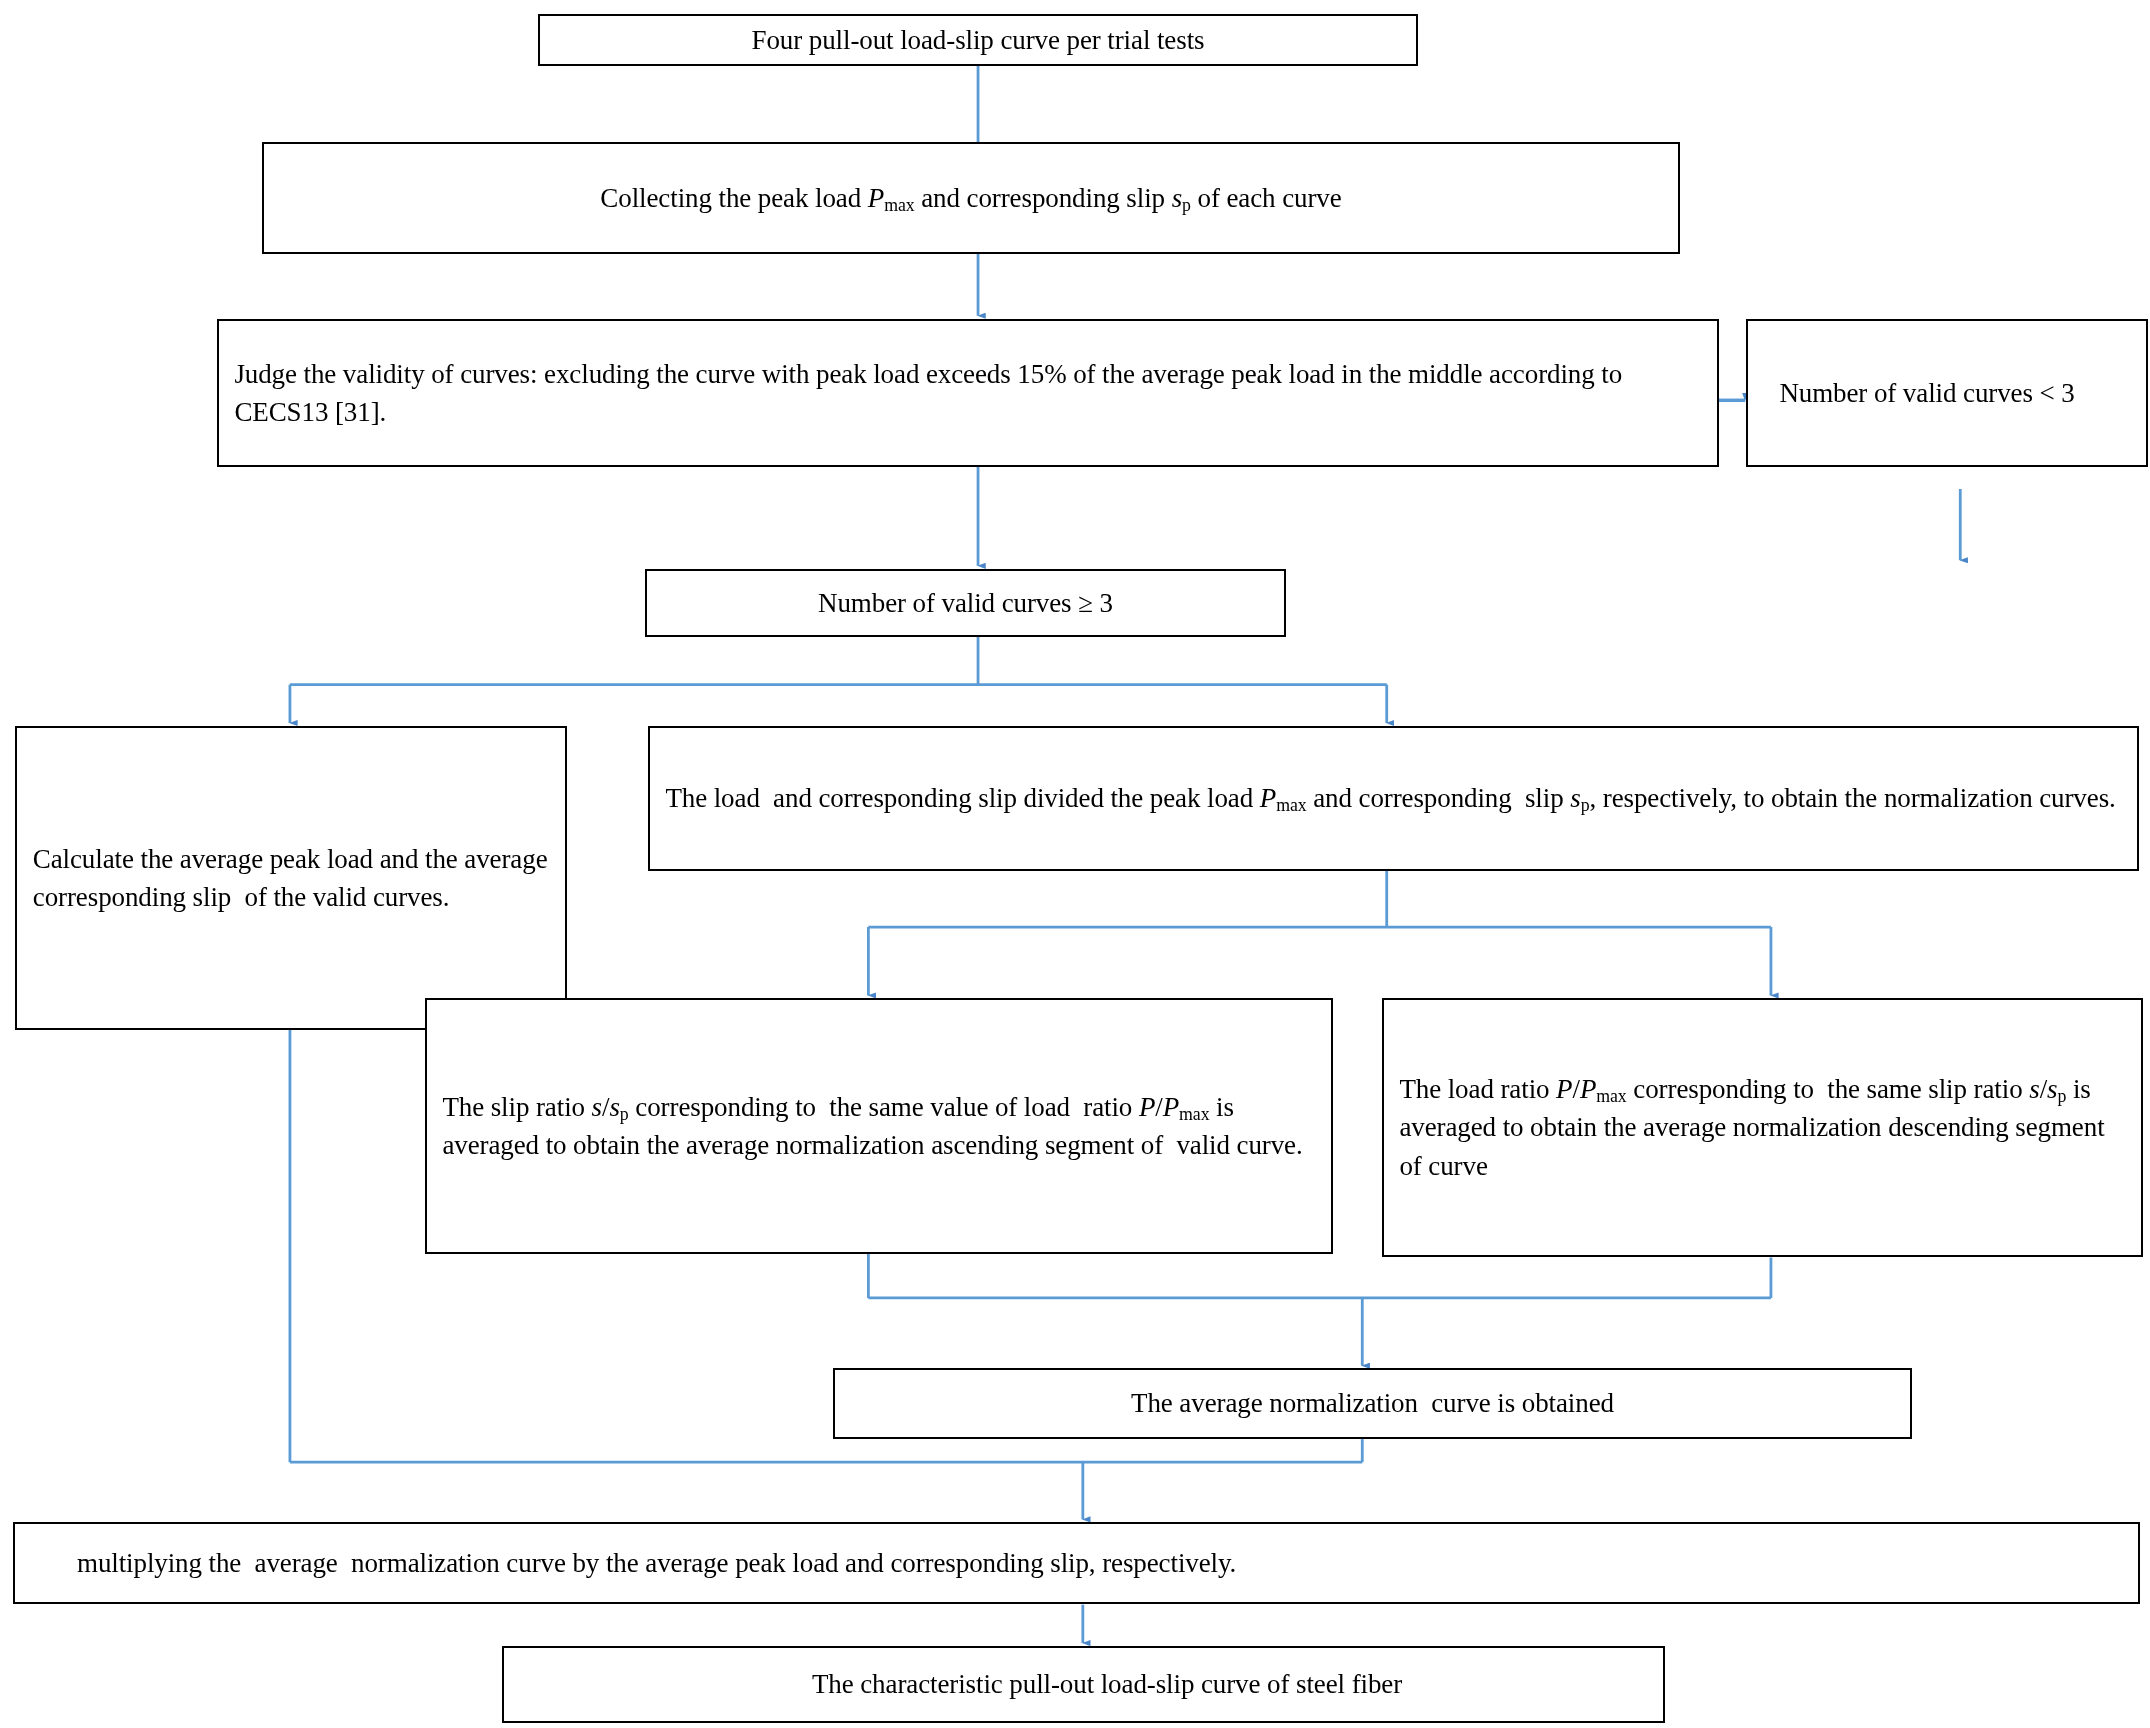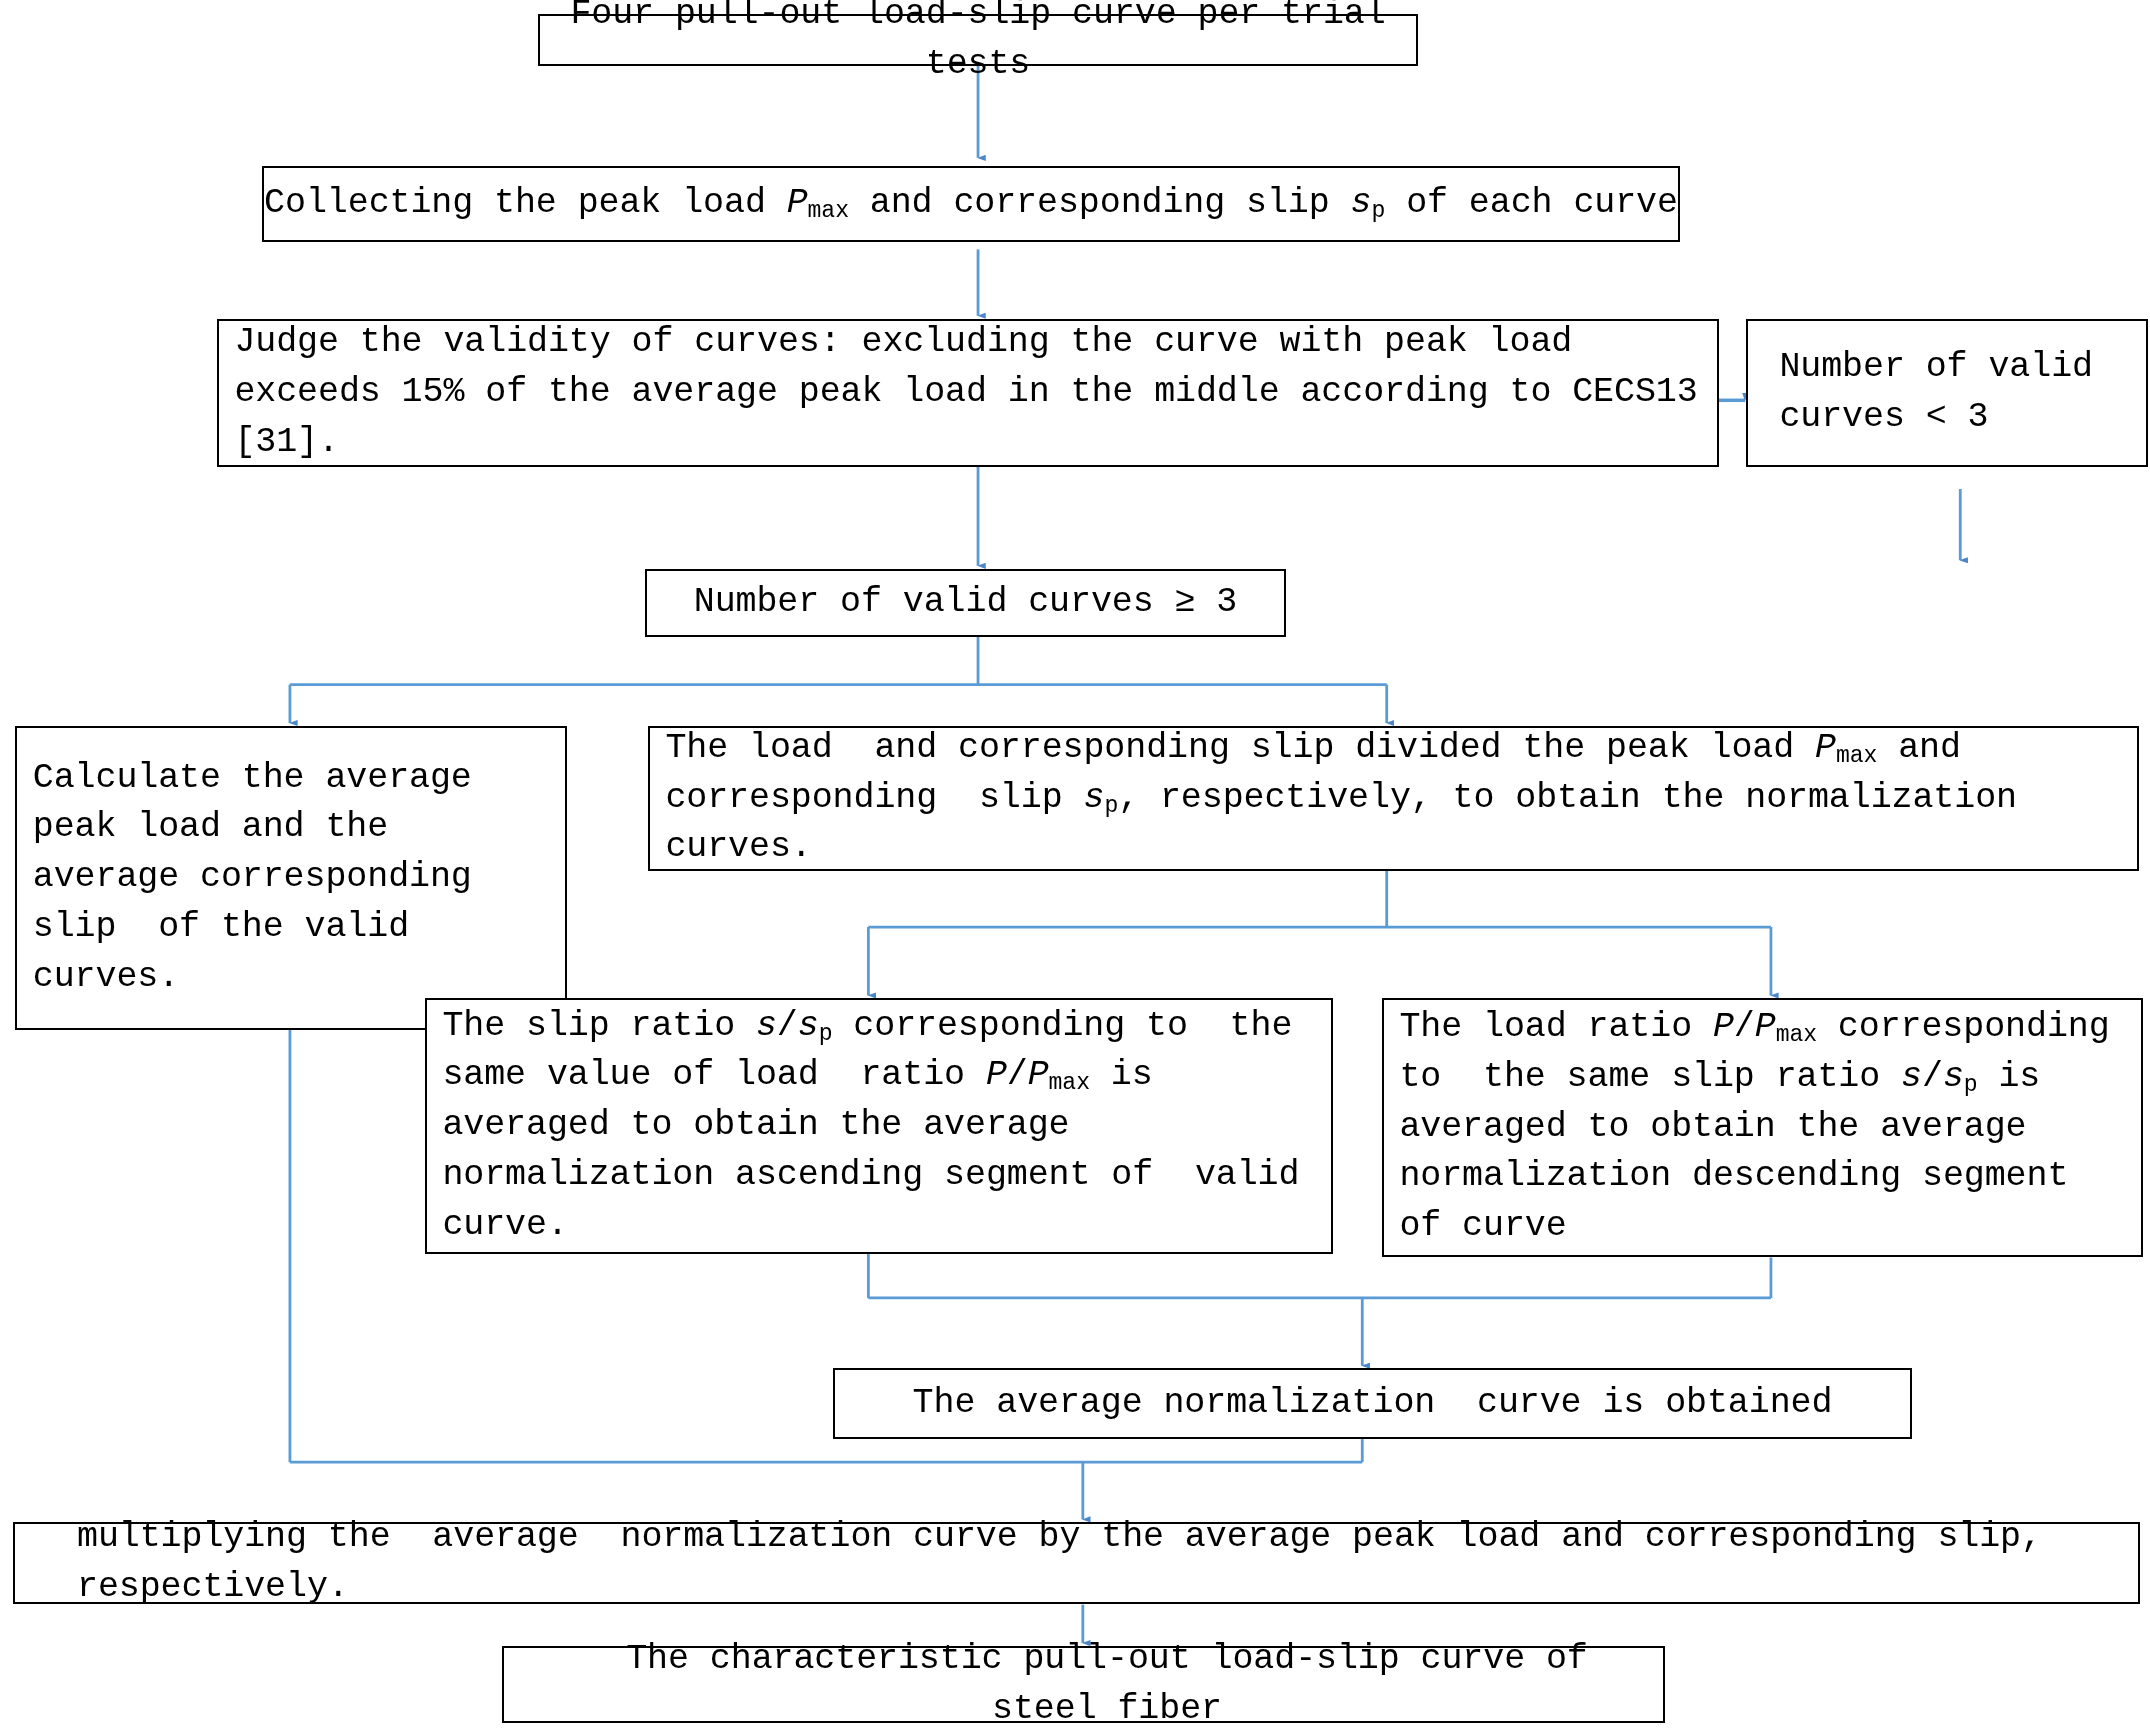--- a/index.html
+++ b/index.html
@@ -15,21 +15,21 @@
     align-items:center;
     color:#000;
     font-family:"Liberation Serif",serif;
     line-height:1.42;
     letter-spacing:-0.1px;
   }
   .node .txt{width:100%;padding:0 15.4px;}
   .c-left{justify-content:flex-start;text-align:left;}
   .c-mid{justify-content:center;text-align:center;}
   .c-mid .txt{text-align:center;}
-  .f50{font-size:35px;font-family:Liberation Mono, monospace;}
+  .f50{font-size:27px;}
   sub{font-size:0.66em;vertical-align:-0.22em;line-height:0;}
   i{font-style:italic;}
   .nowrap{white-space:nowrap;}
 </style>
 </head>
 <body>
 
 <div id="stage">
 
   <svg id="wires" viewBox="0 0 3079 2475">
@@ -71,21 +71,21 @@
       <path d="M1550,2093 L1550,2175" marker-end="url(#ah)"></path>
 
       <path d="M1550,2297 L1550,2352" marker-end="url(#ah)"></path>
     </g>
   </svg>
 
   <div class="node c-mid f50" style="left:538px;top:14px;width:880px;height:52px;">
     <div class="txt">Four pull-out load-slip curve per trial tests</div>
   </div>
 
-  <div class="node c-mid f50" style="left:262px;top:166px;width:1418px;height:76px;">
+  <div class="node c-mid f50" style="left:262px;top:142px;width:1418px;height:112px;">
     <div class="txt"><span class="nowrap">Collecting the peak load <i>P</i><sub>max</sub> and corresponding slip <i>s</i><sub>p</sub> of each curve</span></div>
   </div>
 
   <div class="node c-left f50" style="left:217px;top:319px;width:1502px;height:148px;">
     <div class="txt">Judge the validity of curves: excluding the curve with peak load exceeds 15% of the average peak load in the middle according to CECS13 [31].</div>
   </div>
 
   <div class="node c-left f50" style="left:1746px;top:319px;width:402px;height:148px;padding-left:16px;">
     <div class="txt">Number of valid curves &lt; 3</div>
   </div>

